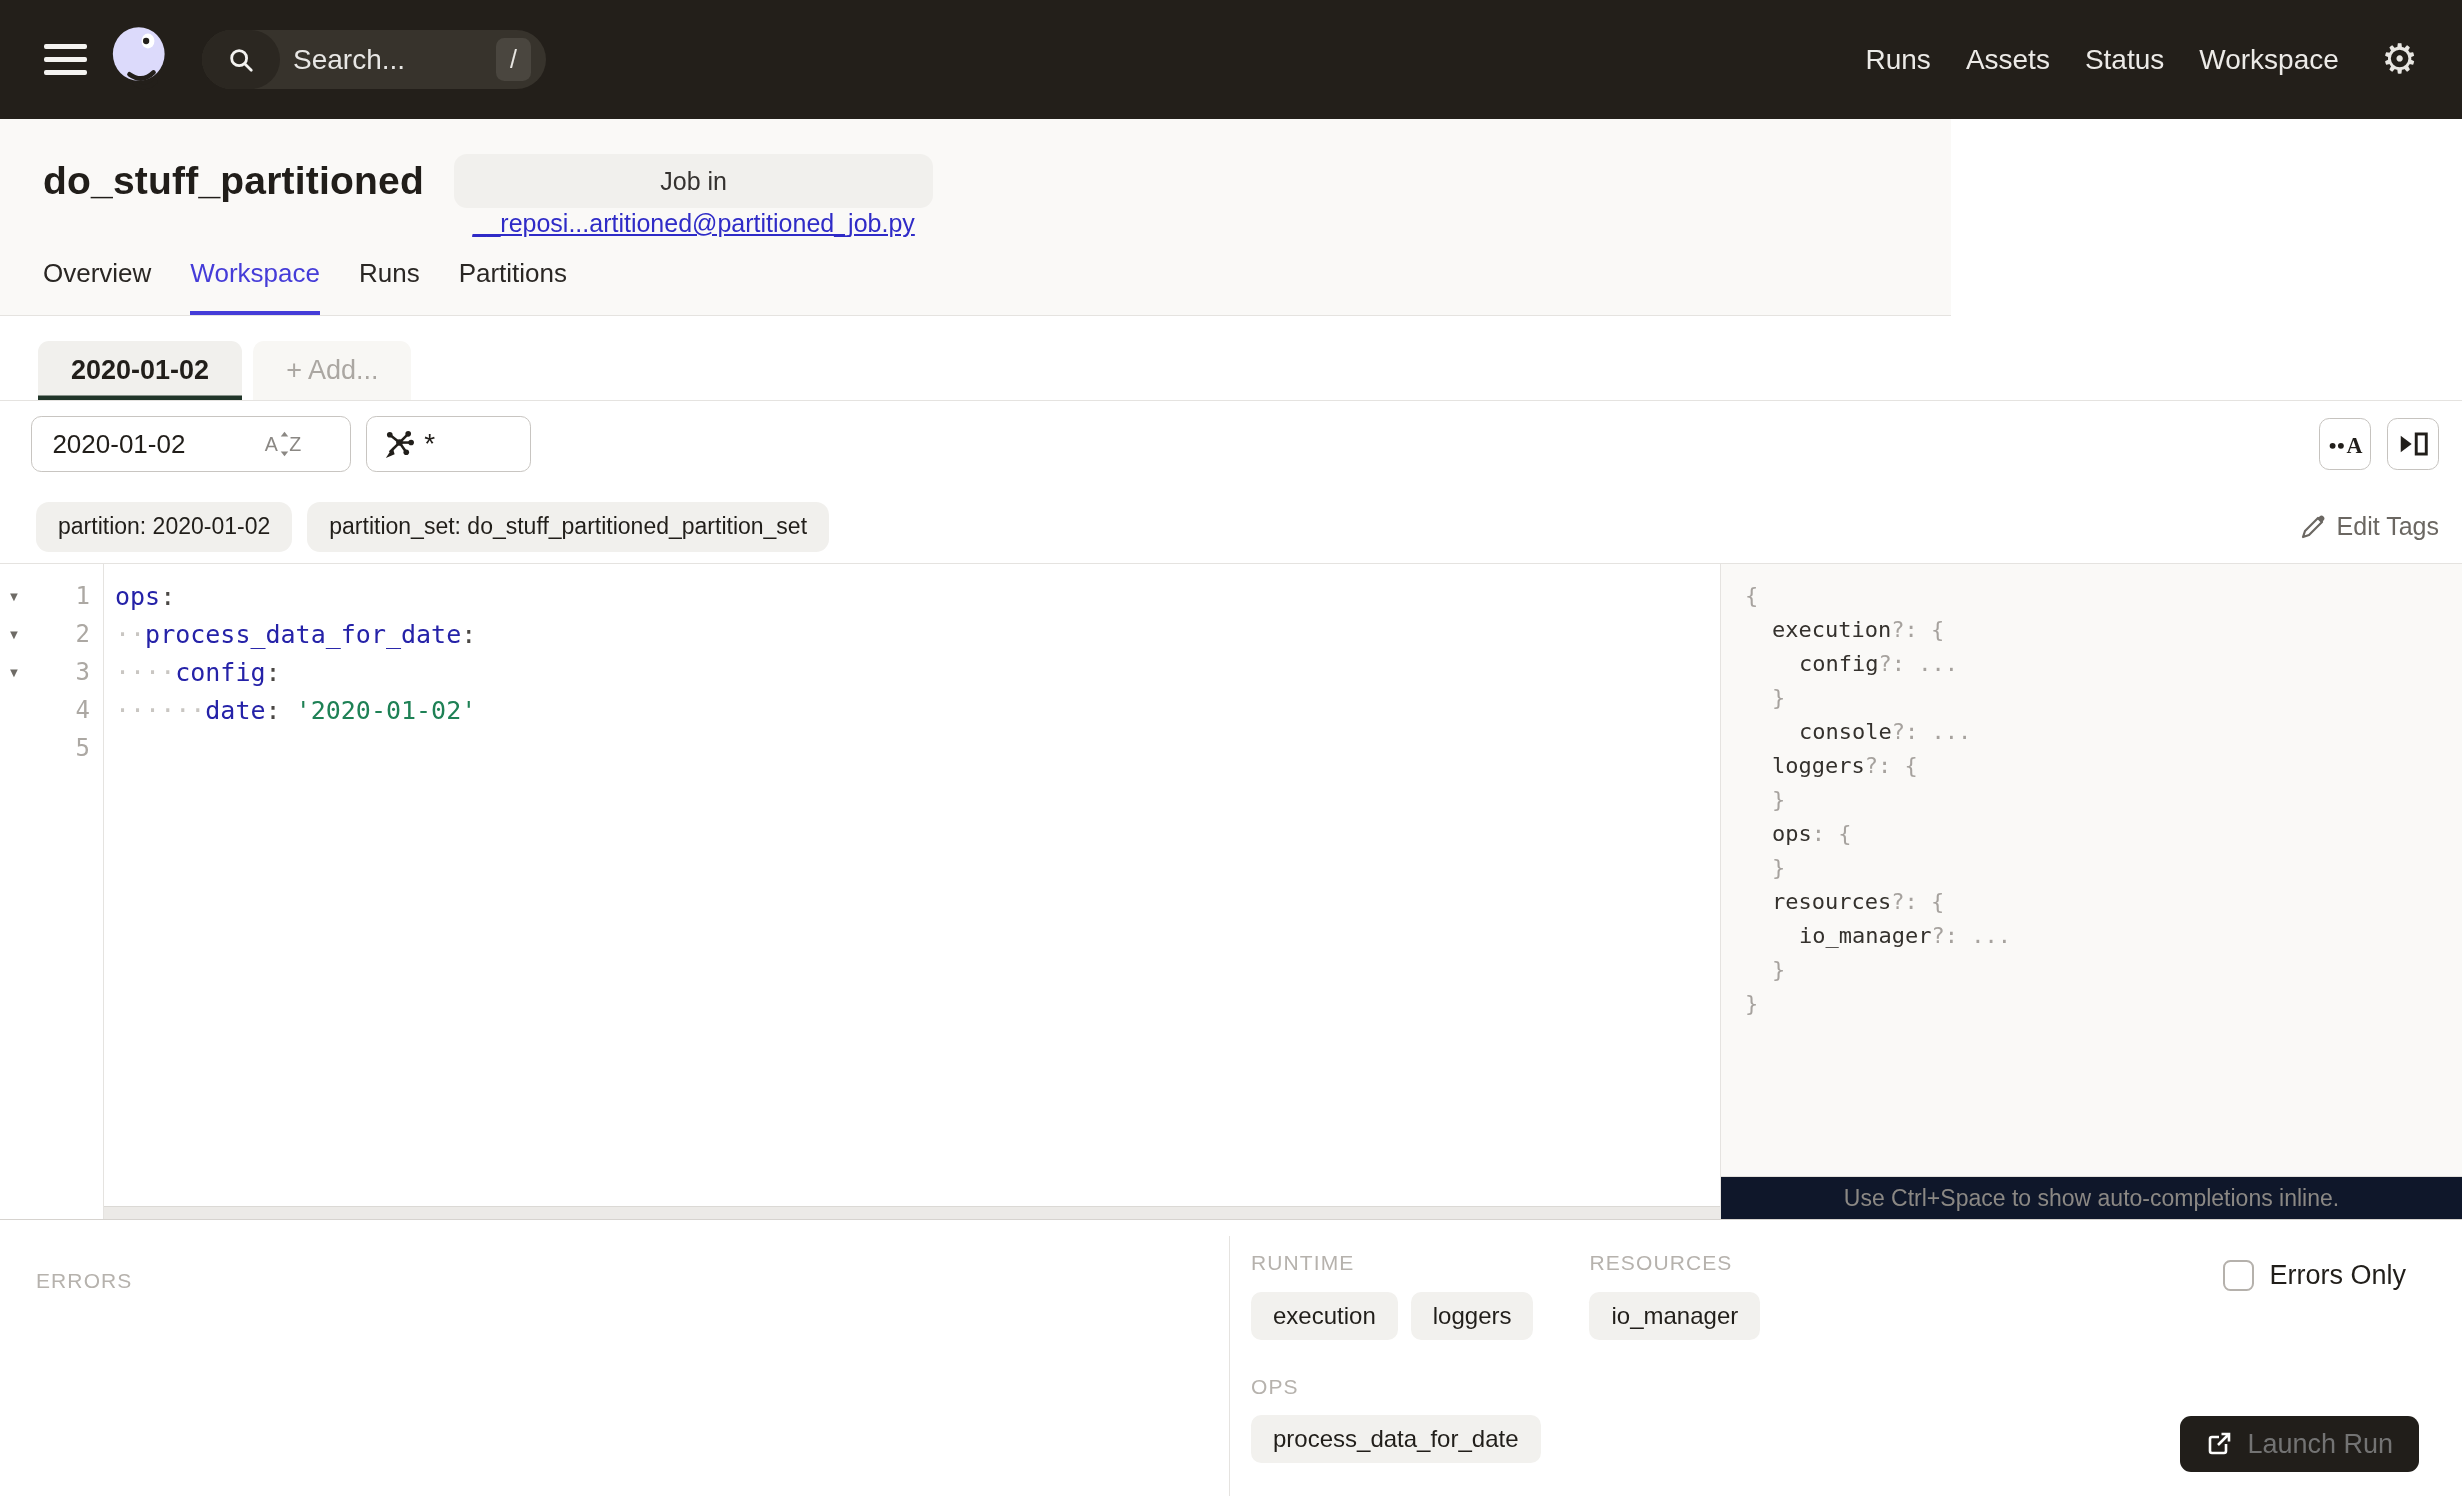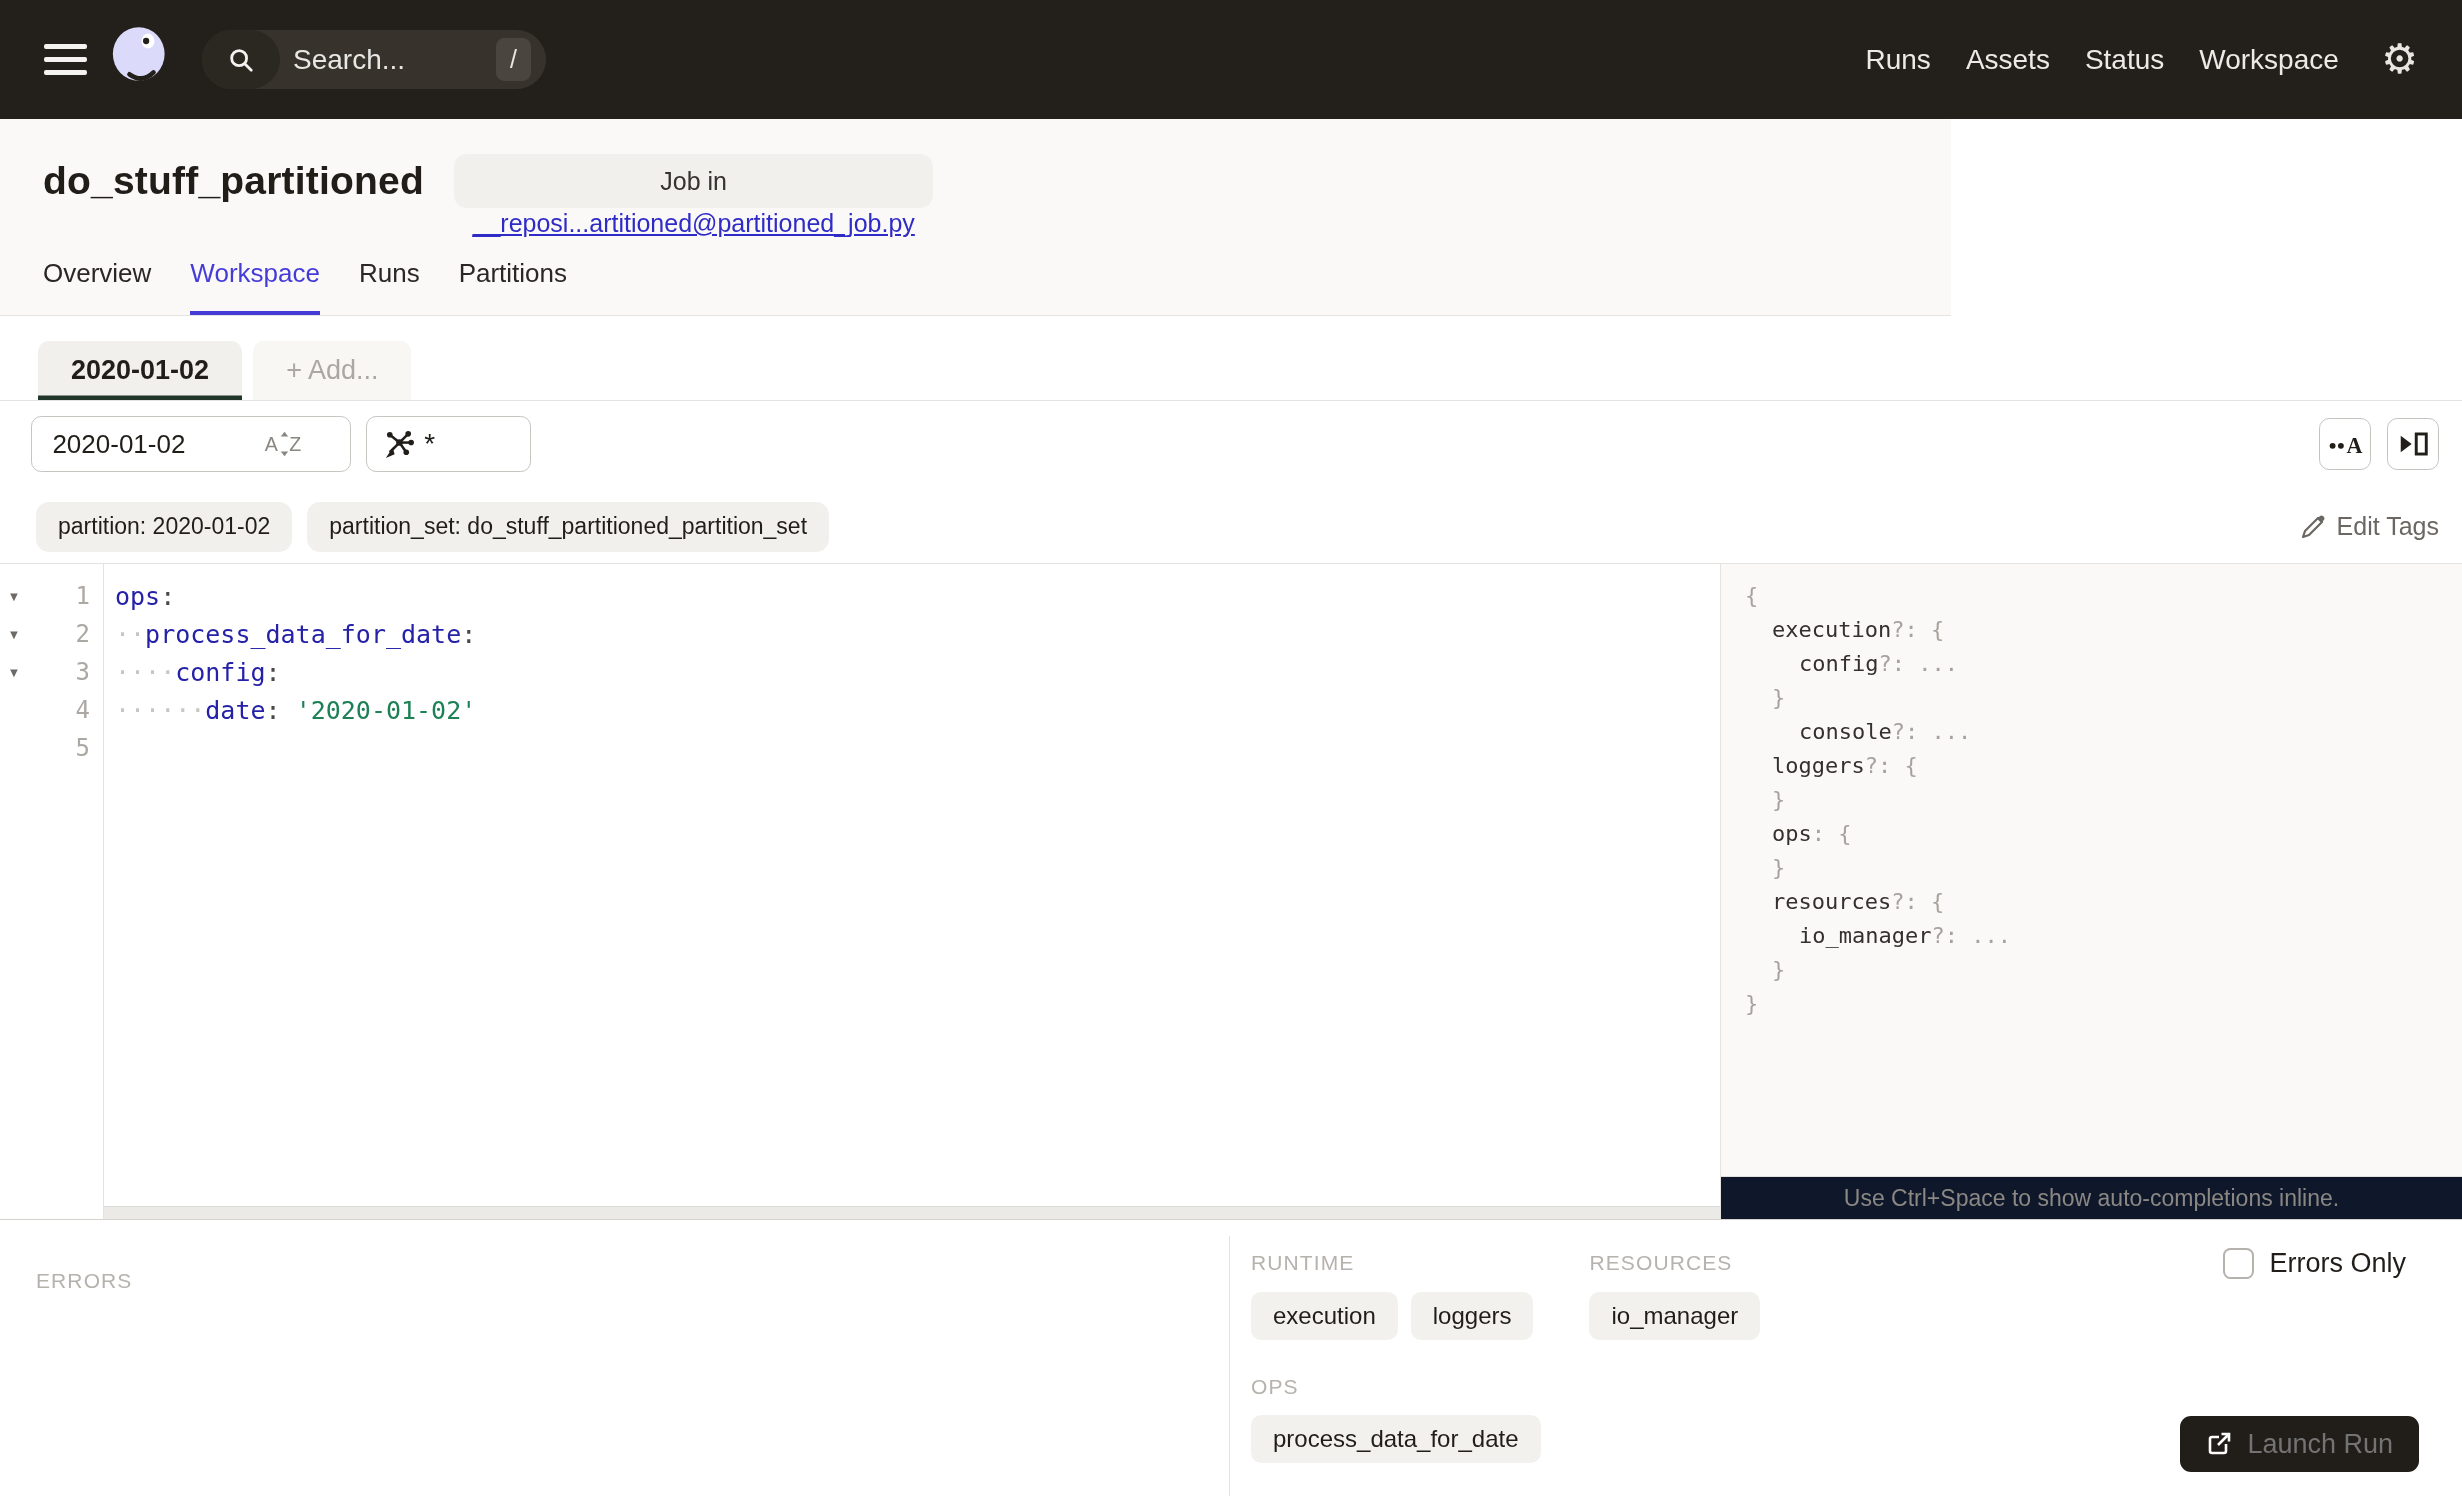--- a/index.html
+++ b/index.html
@@ -103,21 +103,21 @@
   .errors-pane { position:absolute; left:0; top:16px; width:1230px; height:100%; border-right:0.9px solid #e5e3e0; }
   .pane-label { font-size:21px; letter-spacing:1.1px; color:#b6b2ad; }
   .errors-label { position:absolute; left:36px; top:33px; }
   .sections { position:absolute; left:1251px; top:31px; width:740px; display:flex; flex-wrap:wrap;
     column-gap:56px; row-gap:35px; }
   .section { min-width:278px; }
   .section .pane-label { display:block; margin-bottom:16.7px; }
   .pill-row { display:flex; gap:13px; }
   .pill { height:48px; background:#f2f1ee; border-radius:10.2px; display:flex; align-items:center;
     padding:0 22px; font-size:24px; color:#211e1a; }
-  .errors-only { position:absolute; right:56px; top:28px; display:flex; align-items:center; gap:15px;
+  .errors-only { position:absolute; right:56px; top:40px; display:flex; align-items:center; gap:15px;
     font-size:27px; cursor:pointer; }
   .checkbox { width:31px; height:31px; border:2.8px solid #b5b1ac; border-radius:7.4px; background:#fff; }
   .launch-btn { position:absolute; right:43px; bottom:25px; height:56px; background:#211e1a; color:#737373;
     border:none; border-radius:11px; display:flex; align-items:center; gap:15px; padding:0 26px;
     font-size:27px; font-family:"Liberation Sans",sans-serif; cursor:pointer; }
 
   svg { display:block; }
 </style>
 </head>
 <body>

